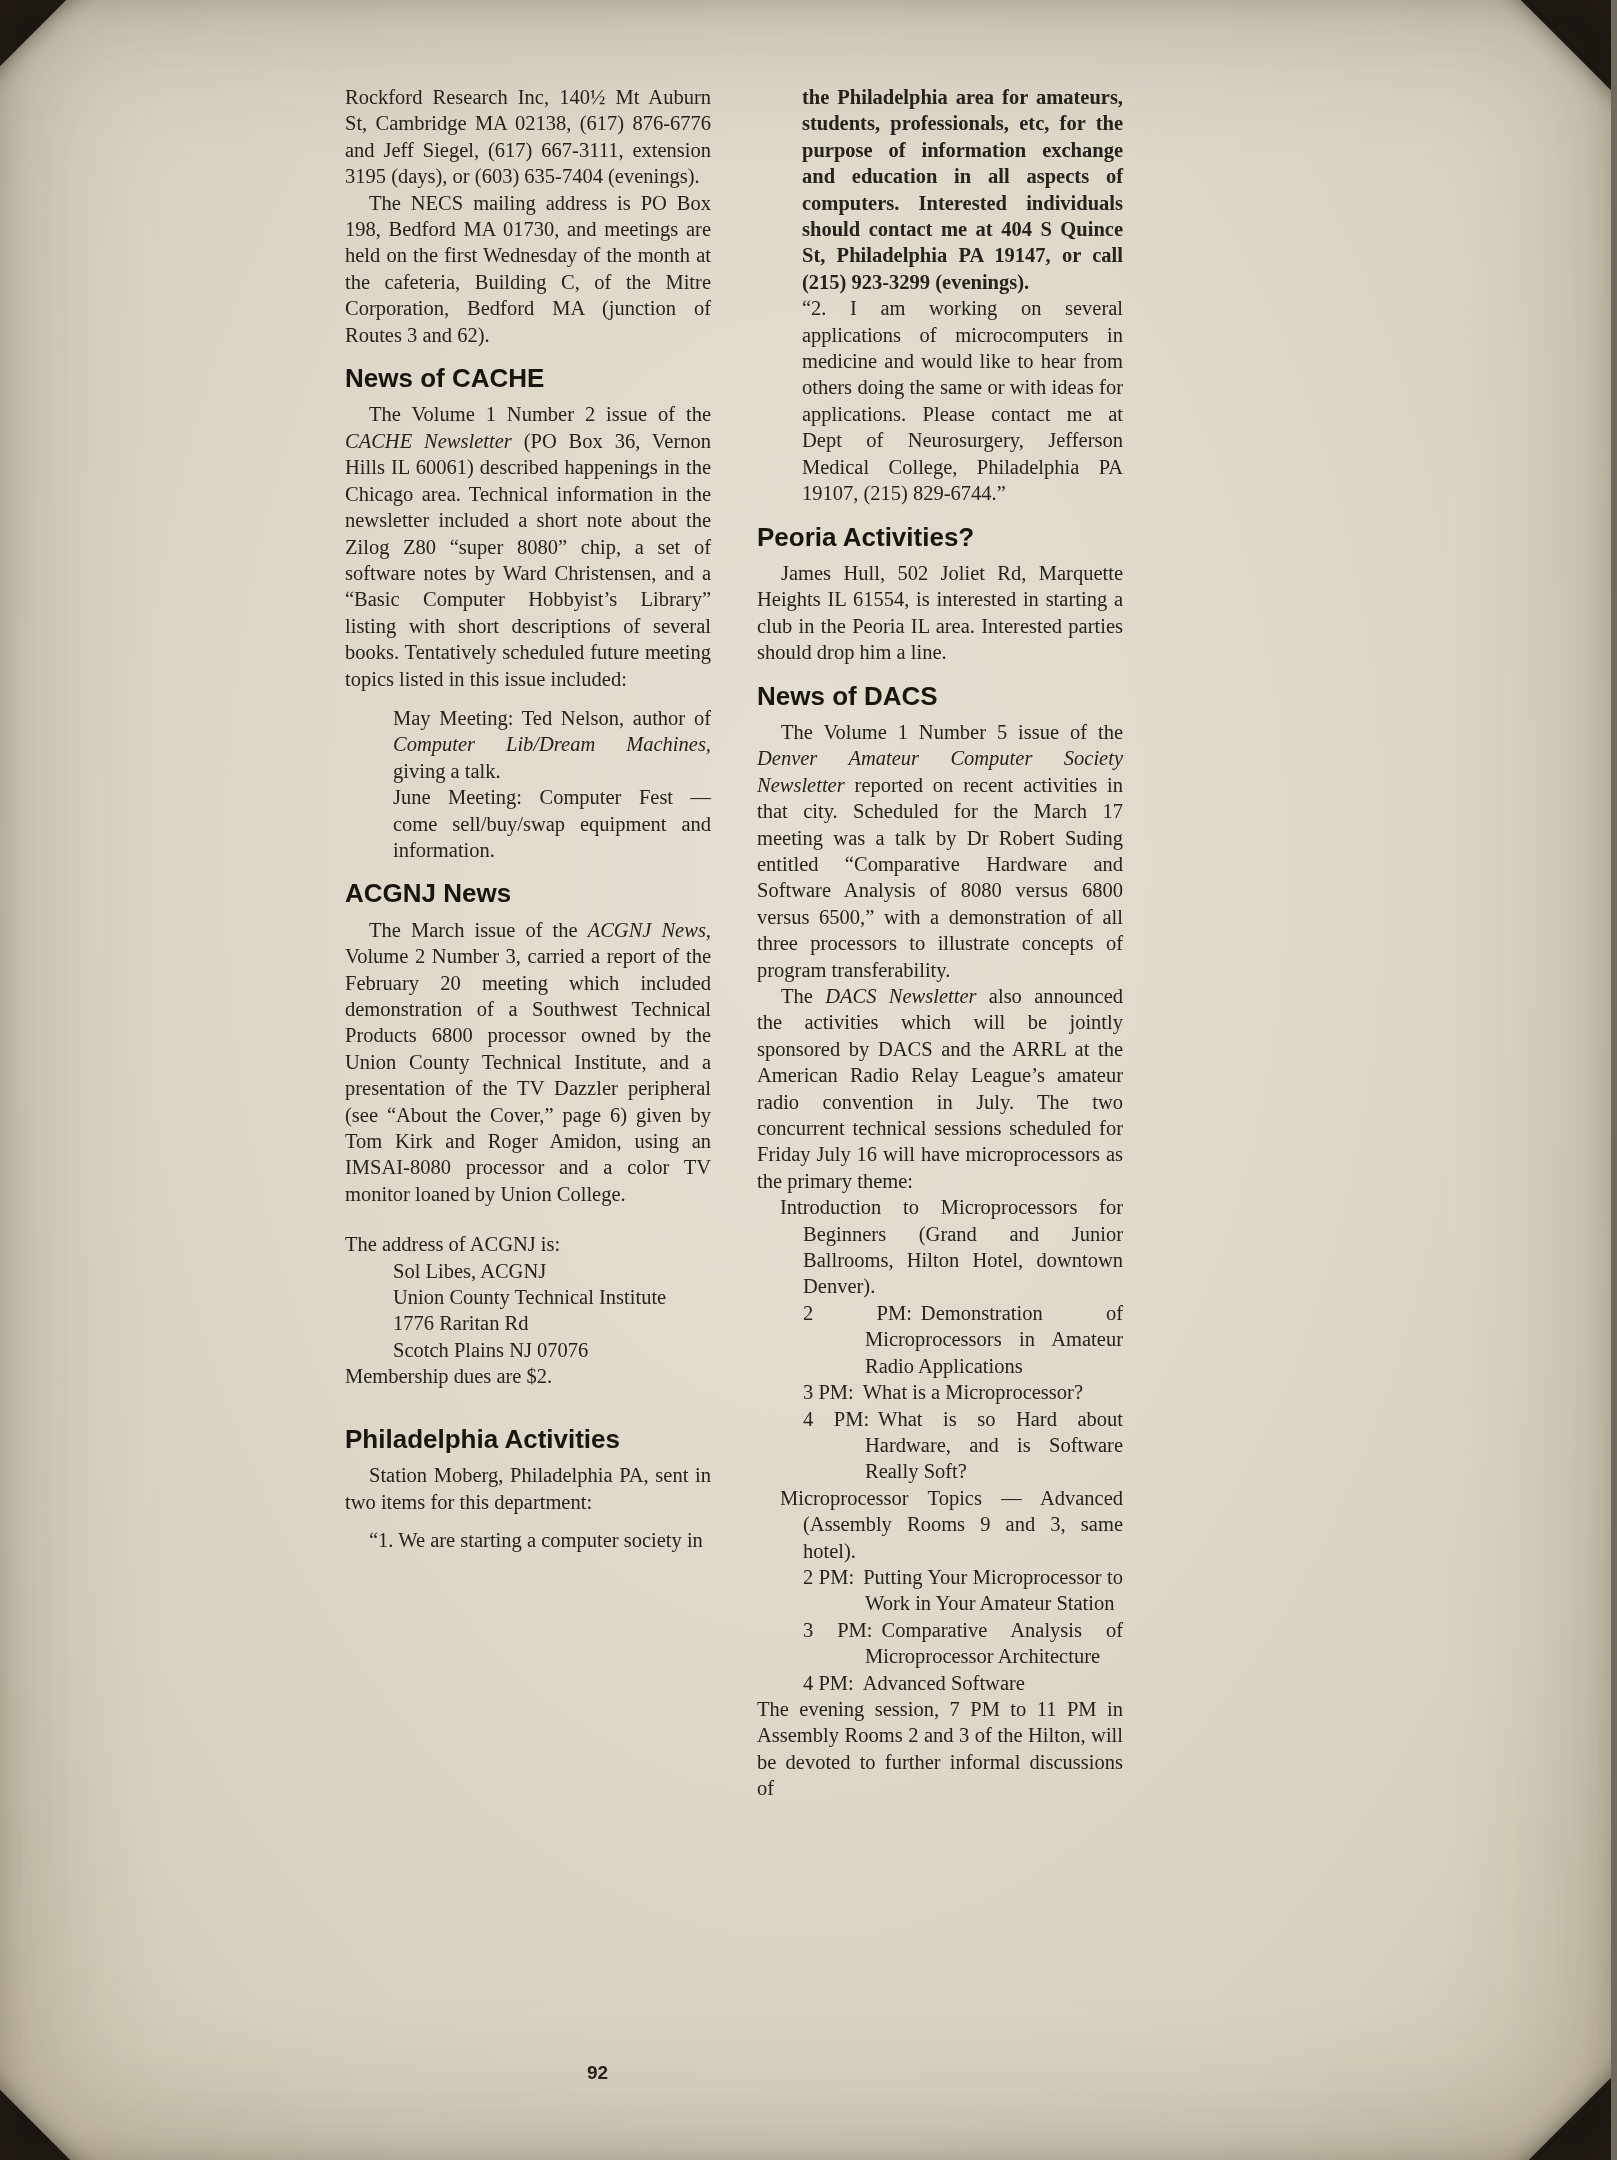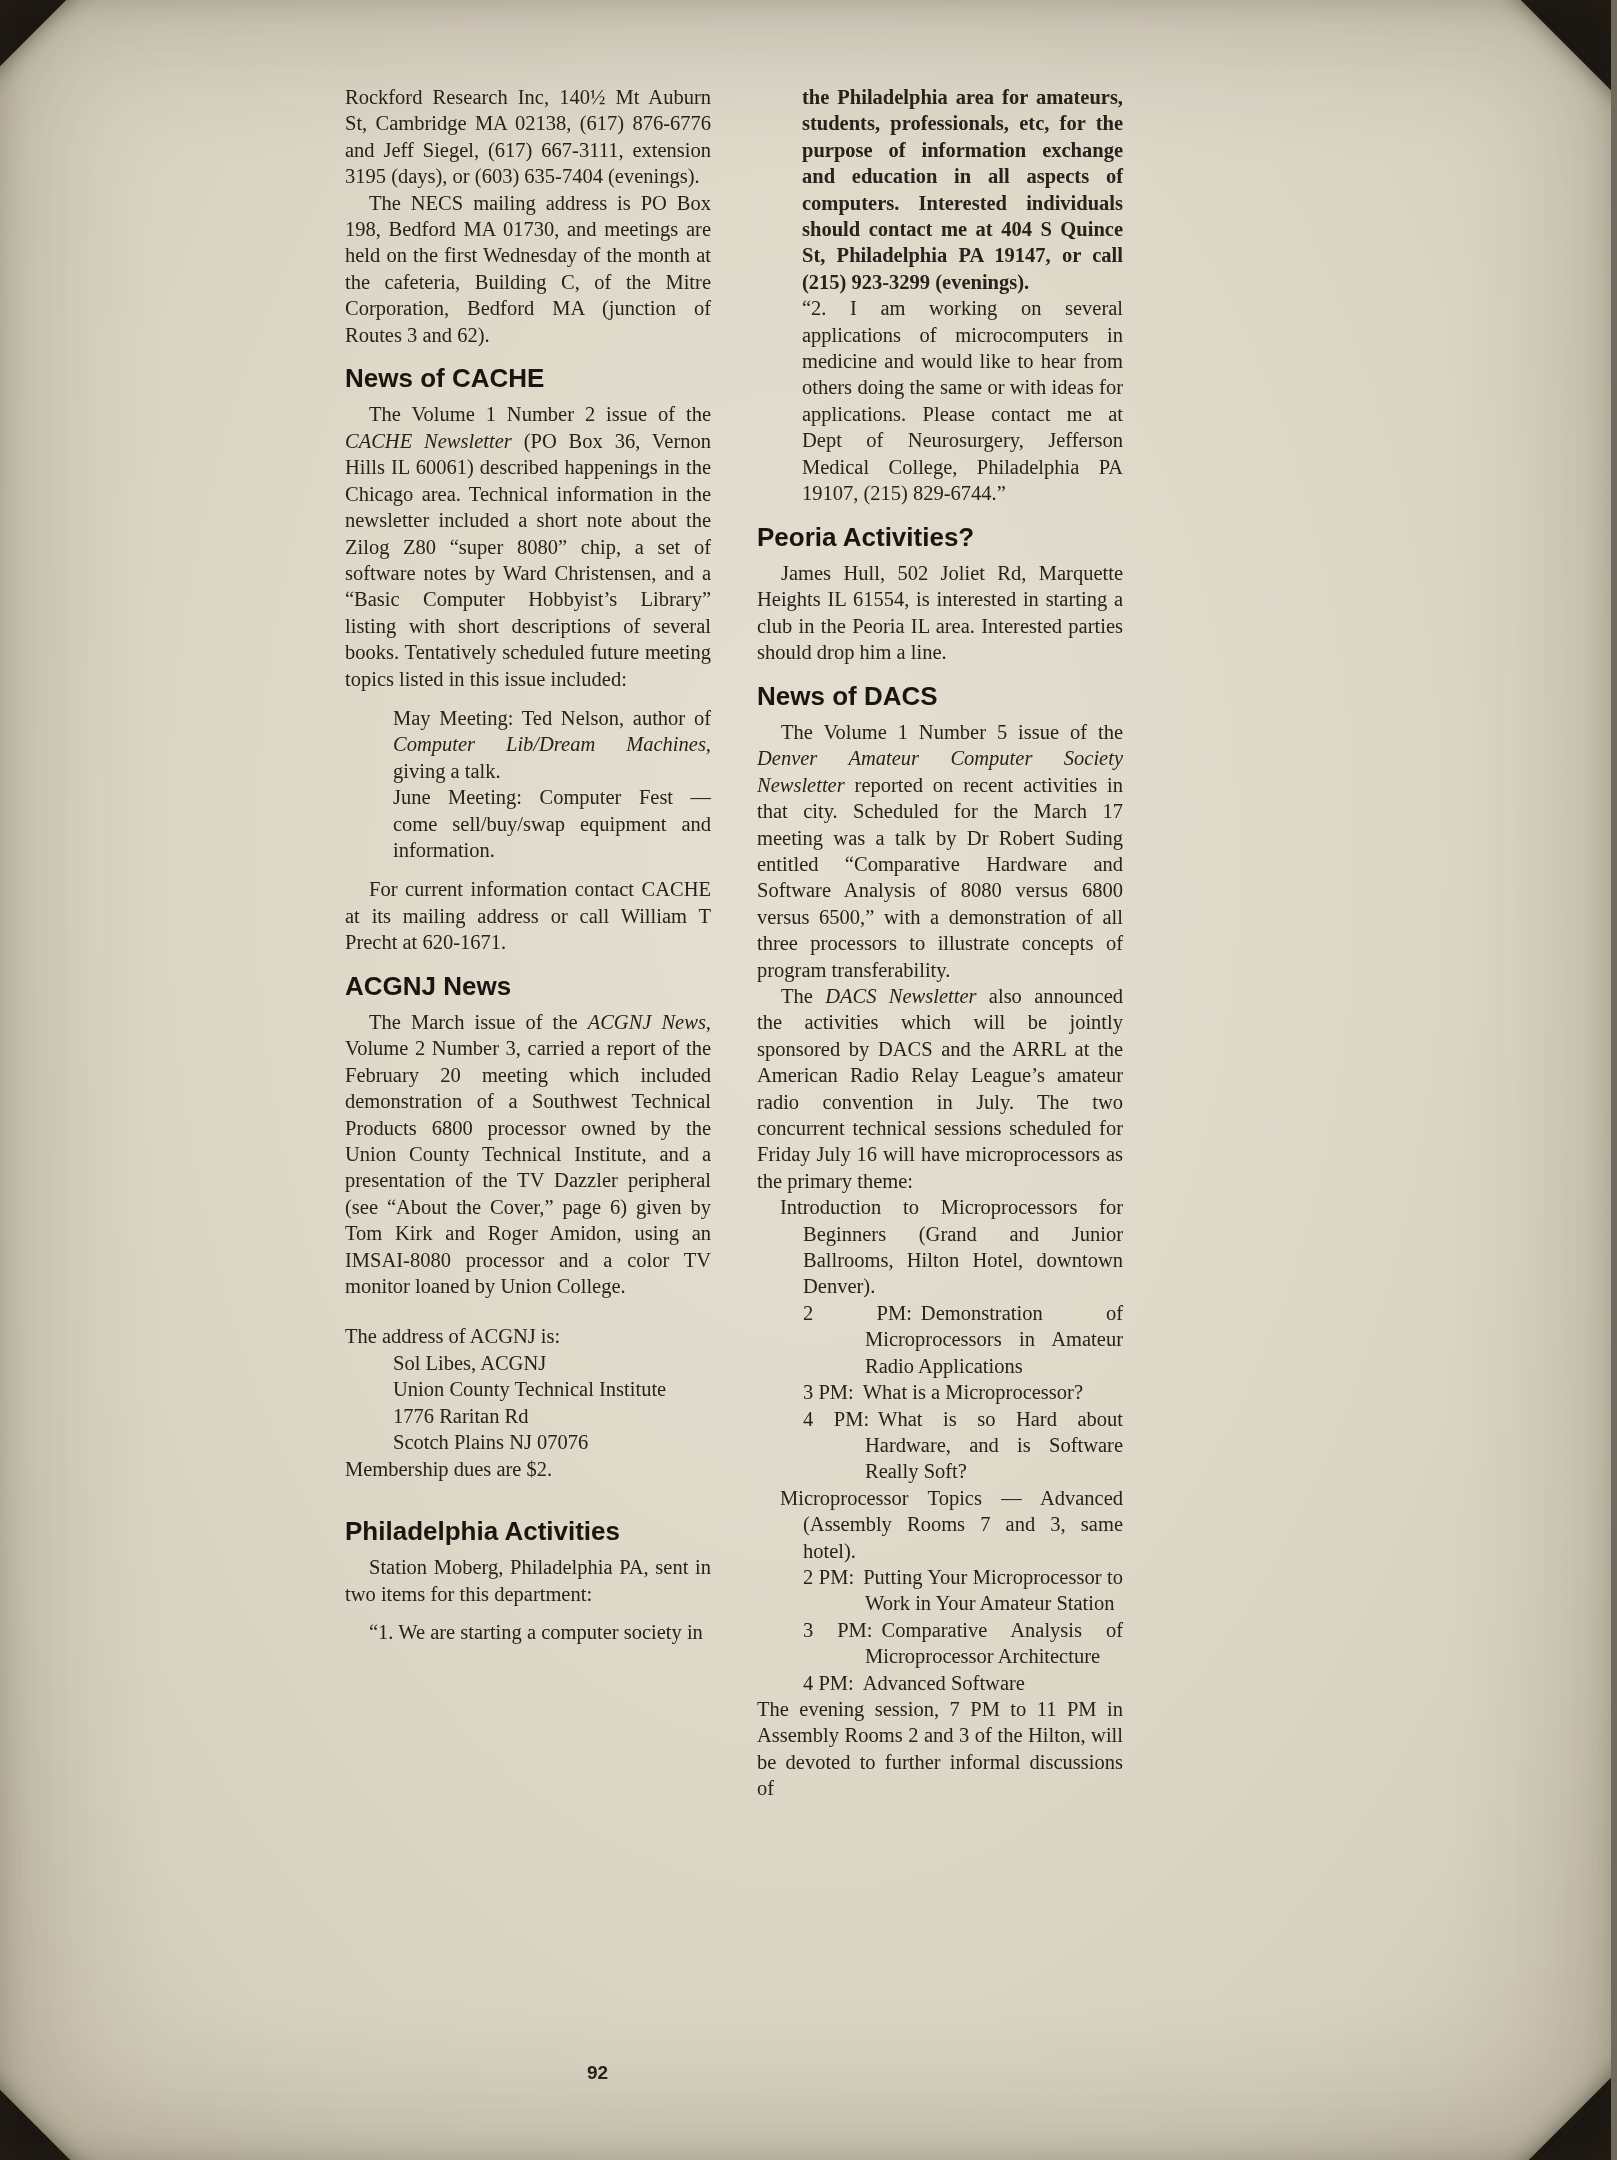--- a/index.html
+++ b/index.html
@@ -83,21 +83,20 @@
       <p class="body">The NECS mailing address is PO Box 198, Bedford MA 01730, and meetings are held on the first Wednesday of the month at the cafeteria, Building C, of the Mitre Corporation, Bedford MA (junction of Routes 3 and 62).</p>
 
       <h3 class="head">News of CACHE</h3>
       <p class="body"><span>The Volume 1 Number 2 issue of the </span><i>CACHE Newsletter</i><span> (PO Box 36, Vernon Hills IL 60061) described happenings in the Chicago area. Technical information in the newsletter included a short note about the Zilog Z80 “super 8080” chip, a set of software notes by Ward Christensen, and a “Basic Computer Hobbyist’s Library” listing with short descriptions of several books. Tentatively scheduled future meeting topics listed in this issue included:</span></p>
 
       <div class="meeting-block">
         <p class="body noindent"><span>May Meeting: Ted Nelson, author of </span><i>Computer Lib/Dream Machines,</i><span> giving a talk.</span></p>
         <p class="body noindent">June Meeting: Computer Fest — come sell/buy/swap equipment and information.</p>
       </div>
 
-      <p class="body">For current information contact CACHE at its mailing address or call William T Precht at 620-1671.</p>
 
       <h3 class="head">ACGNJ News</h3>
       <p class="body"><span>The March issue of the </span><i>ACGNJ News,</i><span> Volume 2 Number 3, carried a report of the February 20 meeting which included demonstration of a Southwest Technical Products 6800 processor owned by the Union County Technical Institute, and a presentation of the TV Dazzler peripheral (see “About the Cover,” page 6) given by Tom Kirk and Roger Amidon, using an IMSAI-8080 processor and a color TV monitor loaned by Union College.</span></p>
 
       <p class="body noindent addr-intro">The address of ACGNJ is:</p>
       <div class="address">
         <div>Sol Libes, ACGNJ</div>
         <div>Union County Technical Institute</div>
         <div>1776 Raritan Rd</div>
         <div>Scotch Plains NJ 07076</div>
@@ -118,21 +117,21 @@
 
       <h3 class="head">News of DACS</h3>
       <p class="body"><span>The Volume 1 Number 5 issue of the </span><i>Denver Amateur Computer Society Newsletter</i><span> reported on recent activities in that city. Scheduled for the March 17 meeting was a talk by Dr Robert Suding entitled “Comparative Hardware and Software Analysis of 8080 versus 6800 versus 6500,” with a demonstration of all three processors to illustrate concepts of program transferability.</span></p>
       <p class="body"><span>The </span><i>DACS Newsletter</i><span> also announced the activities which will be jointly sponsored by DACS and the ARRL at the American Radio Relay League’s amateur radio convention in July. The two concurrent technical sessions scheduled for Friday July 16 will have microprocessors as the primary theme:</span></p>
 
       <div class="agenda">
         <p class="ag1">Introduction to Microprocessors for Beginners (Grand and Junior Ballrooms, Hilton Hotel, downtown Denver).</p>
         <p class="ag2"><span class="ag-label">2 PM:</span><span>Demonstration of Microprocessors in Amateur Radio Applications</span></p>
         <p class="ag2"><span class="ag-label">3 PM:</span><span>What is a Microprocessor?</span></p>
         <p class="ag2"><span class="ag-label">4 PM:</span><span>What is so Hard about Hardware, and is Software Really Soft?</span></p>
-        <p class="ag1">Microprocessor Topics — Advanced (Assembly Rooms 7 and 3, same hotel).</p>
+        <p class="ag1">Microprocessor Topics — Advanced (Assembly Rooms 9 and 3, same hotel).</p>
         <p class="ag2"><span class="ag-label">2 PM:</span><span>Putting Your Microprocessor to Work in Your Amateur Station</span></p>
         <p class="ag2"><span class="ag-label">3 PM:</span><span>Comparative Analysis of Microprocessor Architecture</span></p>
         <p class="ag2"><span class="ag-label">4 PM:</span><span>Advanced Software</span></p>
       </div>
 
       <p class="body noindent">The evening session, 7 PM to 11 PM in Assembly Rooms 2 and 3 of the Hilton, will be devoted to further informal discussions of</p>
     </div>
 
   </div>
 

